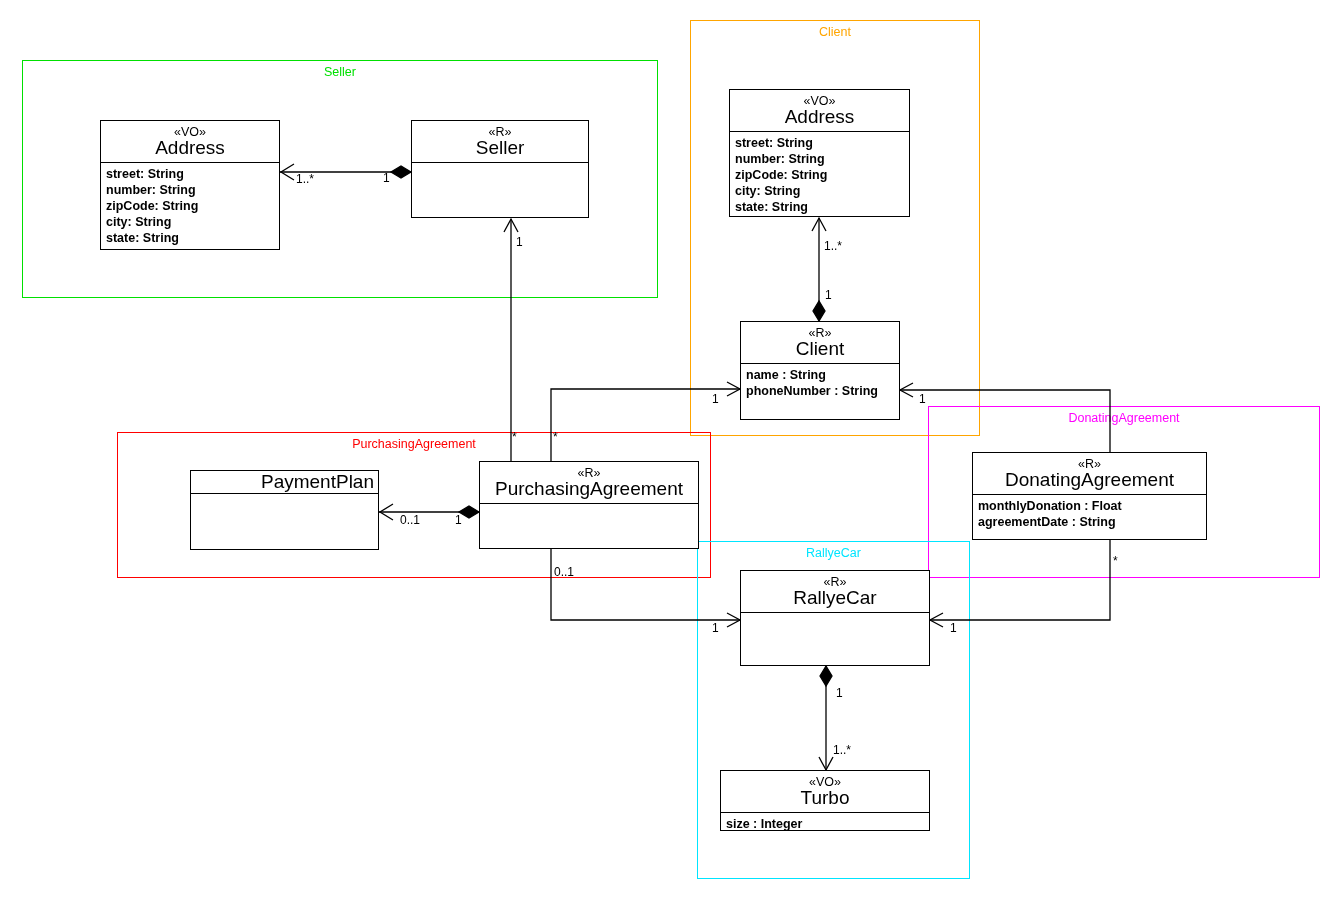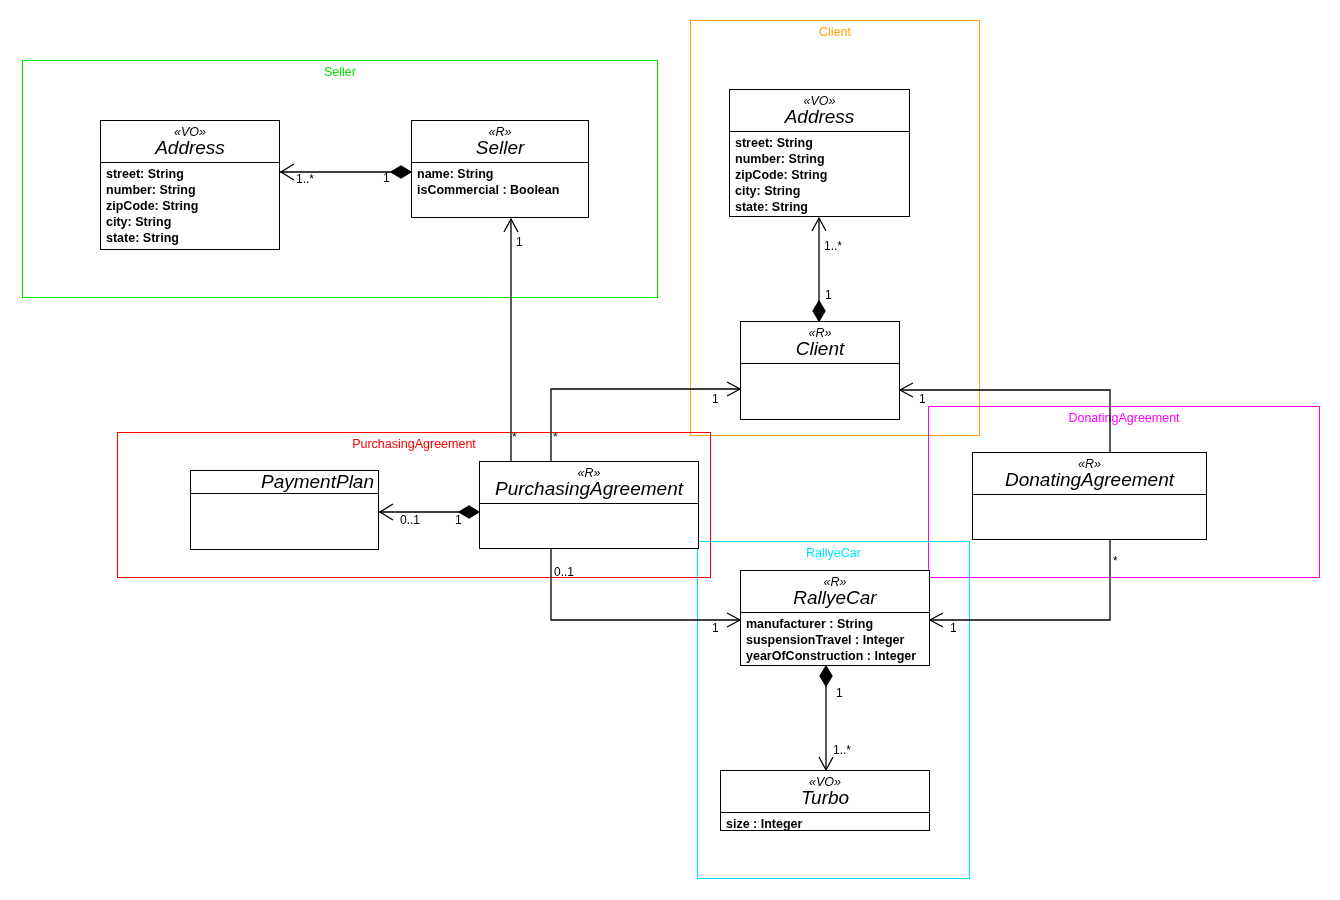--- a/index.html
+++ b/index.html
@@ -39,21 +39,20 @@
     box-sizing: border-box;
     border: 1.3px solid #000;
     background: #ffffff;
     z-index: 40;
   }
   .uml-head {
     box-sizing: border-box;
     border-bottom: 1.3px solid #000;
     text-align: center;
     padding: 3px 4px 4px 4px;
-    font-style: italic;
   }
   .uml-head.no-stereo {
     padding: 3px 4px 4px 4px;
   }
   .uml-stereo {
     font-size: 12.5px;
     line-height: 16px;
     white-space: nowrap;
   }
   .uml-name {
@@ -186,70 +185,69 @@
           <div class="uml-attr">zipCode: String</div>
           <div class="uml-attr">city: String</div>
           <div class="uml-attr">state: String</div>
         </div>
       </div>
       <div class="uml-class" style="left: 411px; top: 120px; width: 178px; height: 98px;">
         <div class="uml-head" style="height: 42px;">
           <div class="uml-stereo">«R»</div>
           <div class="uml-name">Seller</div>
         </div>
-        <div class="uml-attrs">
-          <div class="uml-attr">name: String</div>
-          <div class="uml-attr">isCommercial : Boolean</div>
-        </div>
       </div>
       <div class="uml-class" style="left: 729px; top: 89px; width: 181px; height: 128px;">
         <div class="uml-head" style="height: 42px;">
           <div class="uml-stereo">«VO»</div>
           <div class="uml-name">Address</div>
         </div>
         <div class="uml-attrs">
           <div class="uml-attr">street: String</div>
           <div class="uml-attr">number: String</div>
           <div class="uml-attr">zipCode: String</div>
           <div class="uml-attr">city: String</div>
           <div class="uml-attr">state: String</div>
         </div>
       </div>
       <div class="uml-class" style="left: 740px; top: 321px; width: 160px; height: 99px;">
         <div class="uml-head" style="height: 42px;">
           <div class="uml-stereo">«R»</div>
           <div class="uml-name">Client</div>
         </div>
+        <div class="uml-attrs">
+          <div class="uml-attr">name : String</div>
+          <div class="uml-attr">phoneNumber : String</div>
+        </div>
       </div>
       <div class="uml-class" style="left: 190px; top: 470px; width: 189px; height: 80px;">
         <div class="uml-head no-stereo" style="height: 23px; text-align: right;">
           <div class="uml-name">PaymentPlan</div>
         </div>
       </div>
       <div class="uml-class" style="left: 479px; top: 461px; width: 220px; height: 88px;">
         <div class="uml-head" style="height: 42px;">
           <div class="uml-stereo">«R»</div>
           <div class="uml-name">PurchasingAgreement</div>
         </div>
       </div>
       <div class="uml-class" style="left: 972px; top: 452px; width: 235px; height: 88px;">
         <div class="uml-head" style="height: 42px;">
           <div class="uml-stereo">«R»</div>
           <div class="uml-name">DonatingAgreement</div>
         </div>
+        <div class="uml-attrs">
+          <div class="uml-attr">monthlyDonation : Float</div>
+          <div class="uml-attr">agreementDate : String</div>
+        </div>
       </div>
       <div class="uml-class" style="left: 740px; top: 570px; width: 190px; height: 96px;">
         <div class="uml-head" style="height: 42px;">
           <div class="uml-stereo">«R»</div>
           <div class="uml-name">RallyeCar</div>
-        </div>
-        <div class="uml-attrs">
-          <div class="uml-attr">manufacturer : String</div>
-          <div class="uml-attr">suspensionTravel : Integer</div>
-          <div class="uml-attr">yearOfConstruction : Integer</div>
         </div>
       </div>
       <div class="uml-class" style="left: 720px; top: 770px; width: 210px; height: 61px;">
         <div class="uml-head" style="height: 42px;">
           <div class="uml-stereo">«VO»</div>
           <div class="uml-name">Turbo</div>
         </div>
         <div class="uml-attrs">
           <div class="uml-attr">size : Integer</div>
         </div>

